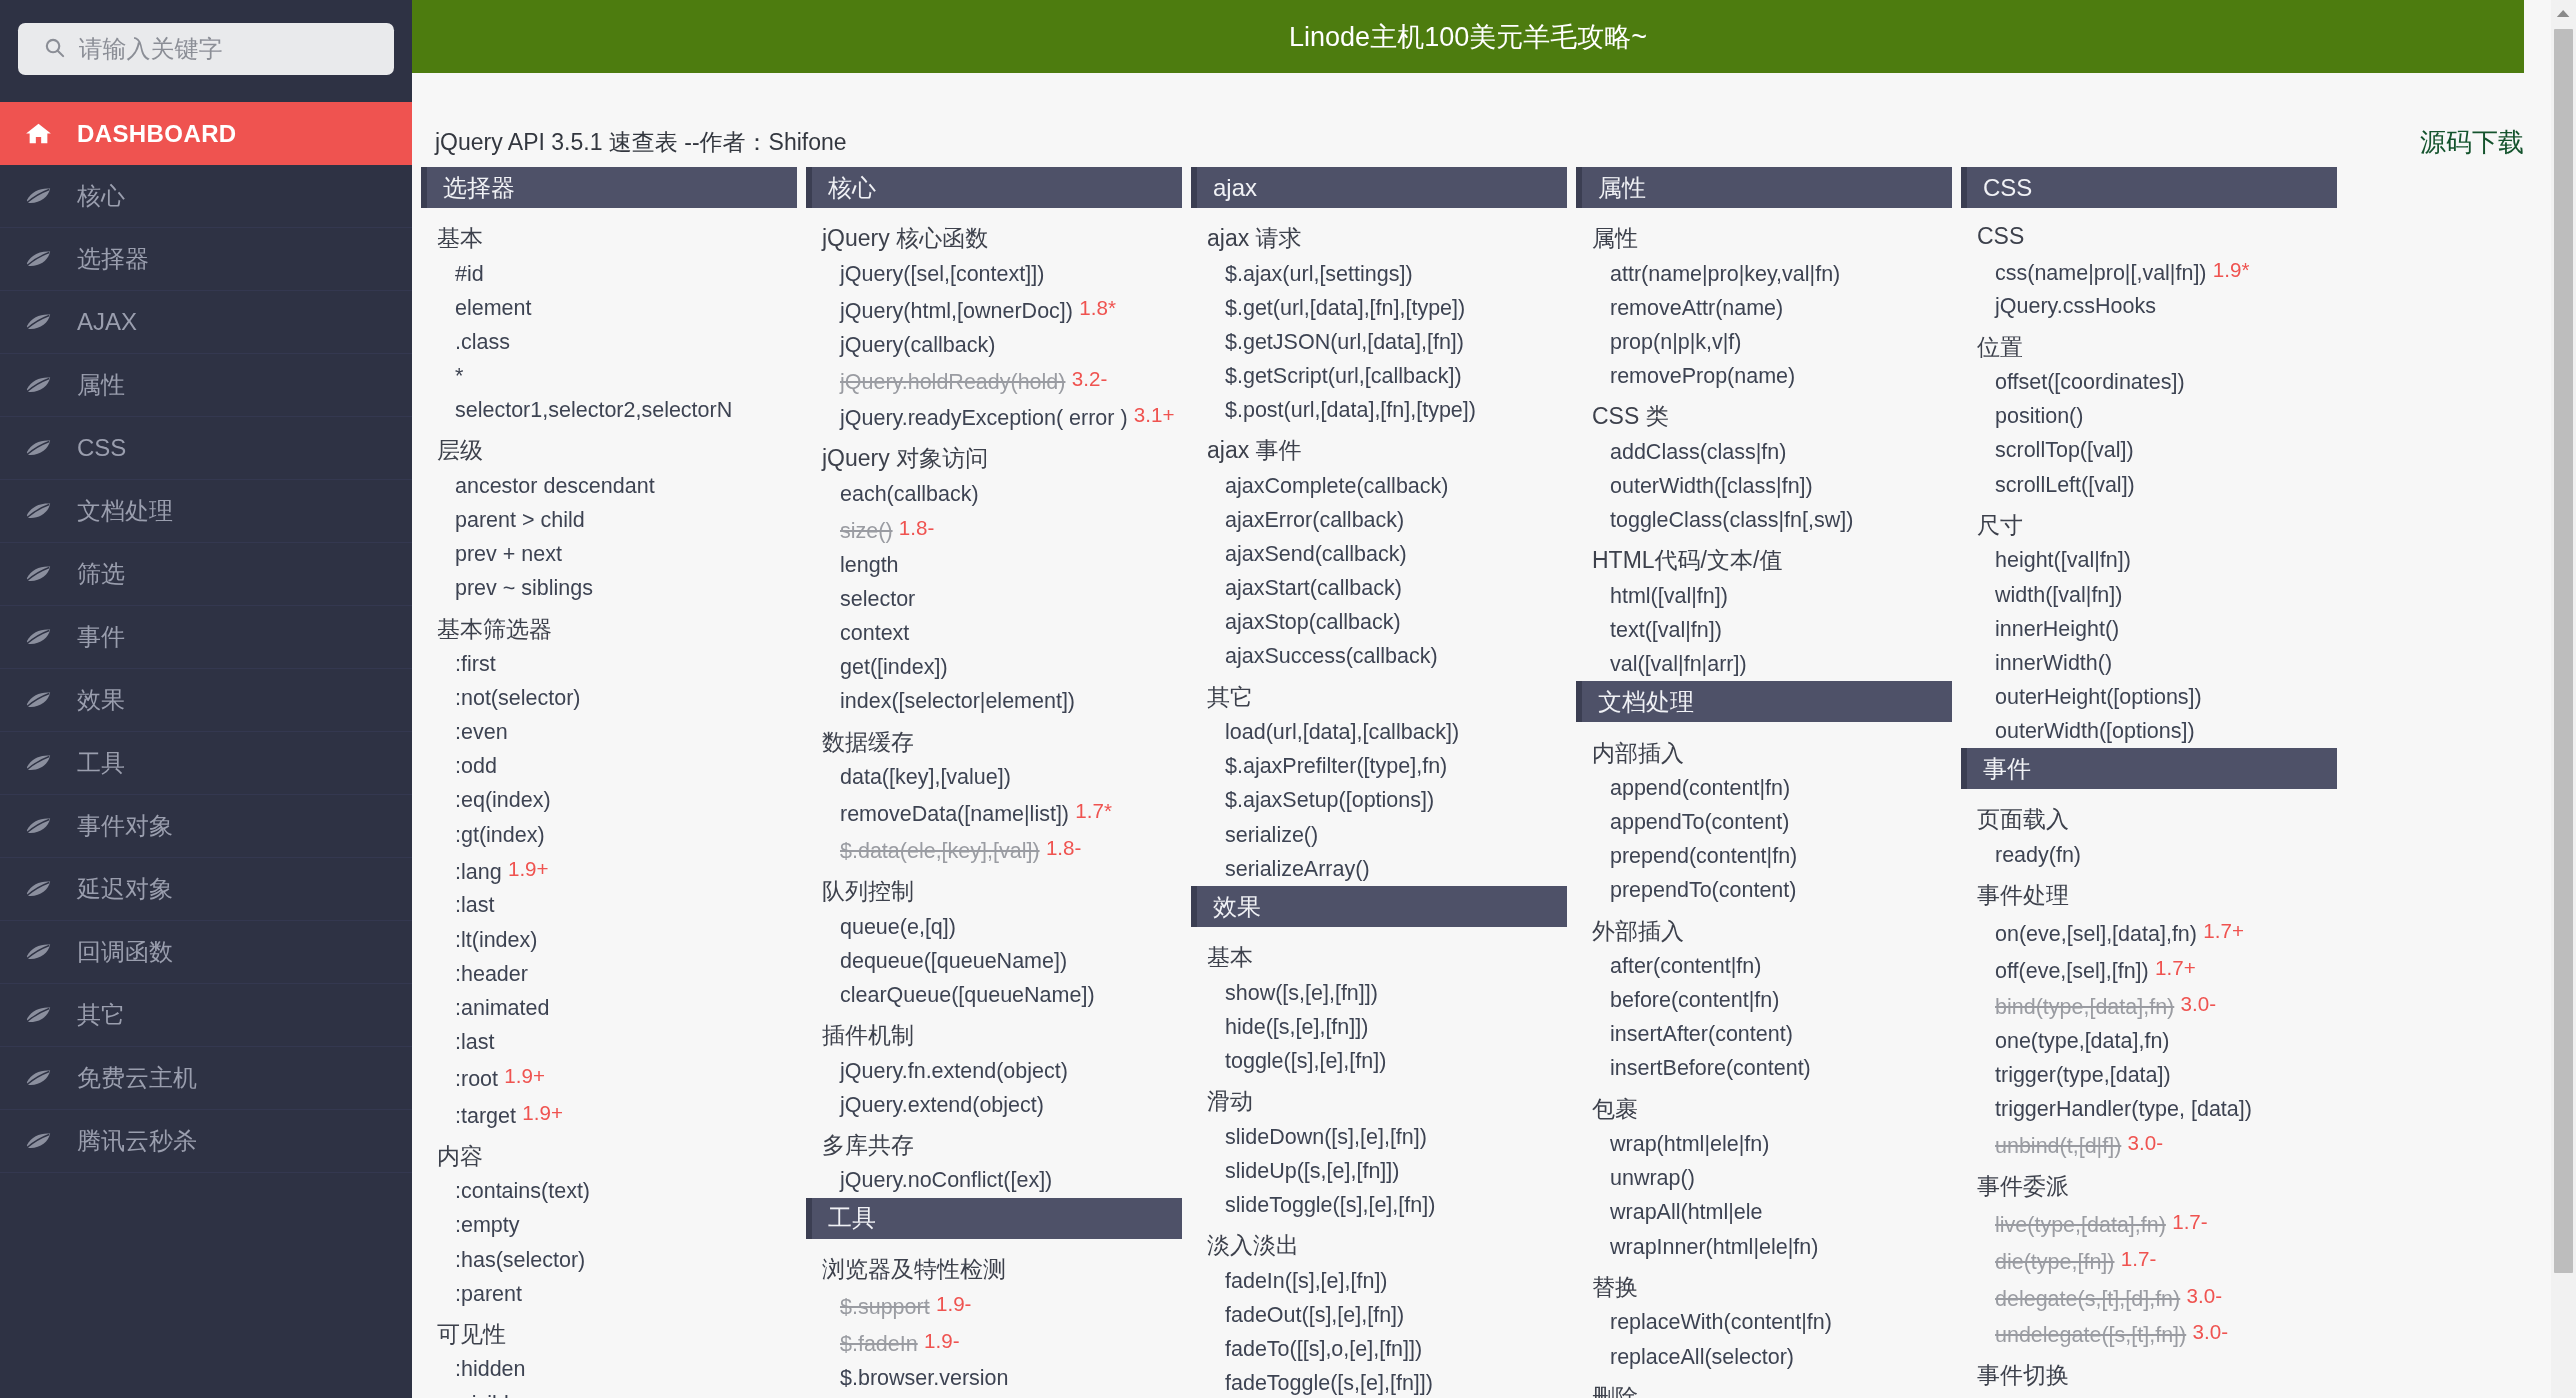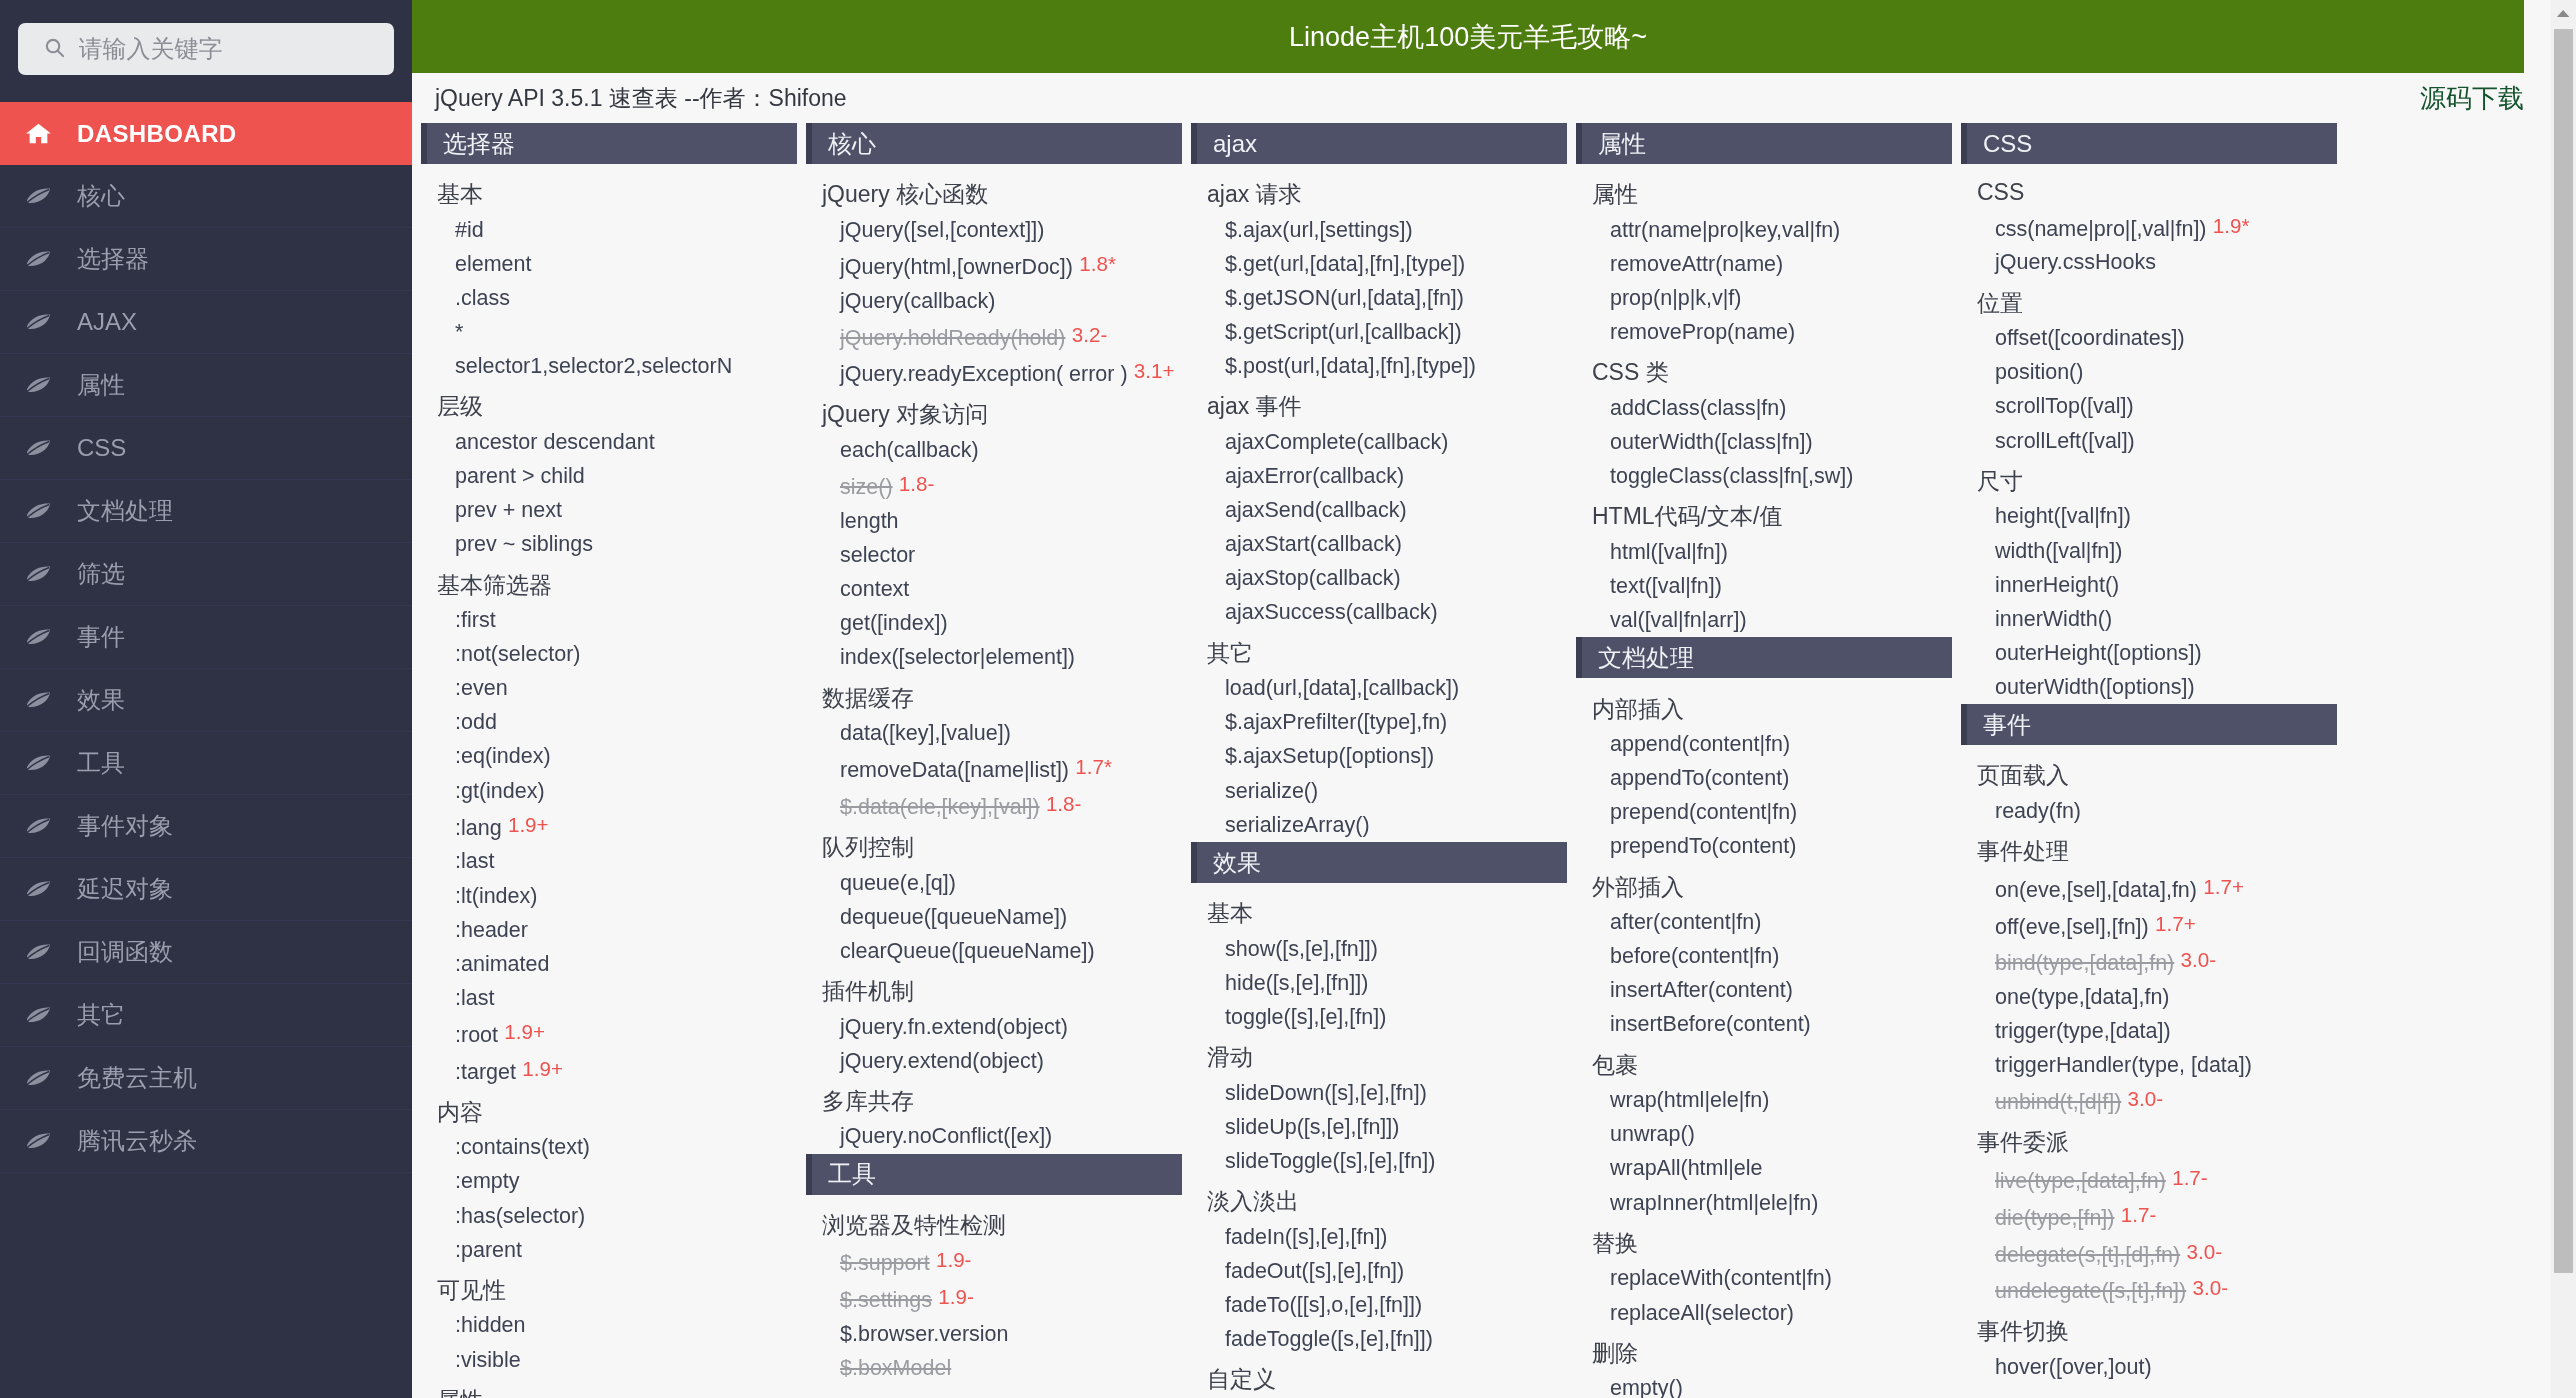--- a/index.html
+++ b/index.html
@@ -45,21 +45,21 @@
 
   
   .main { flex: 1 1 auto; height: 1398px; position: relative; background: #f7f7f7; overflow: hidden; }
   .banner {
     height: 73px; background: #4d7c0f; color: #fff;
     display: flex; align-items: center; justify-content: center;
     font-size: 27px; width: 2112px;
   }
   .subbar {
     height: 50px; display: flex; align-items: center;
-    padding: 0 52px 0 23px; width: 2164px;
+    padding: 0 52px 0 23px; width: 2164px; margin-top: 44px;
   }
   .subbar-title { font-size: 23px; color: #33373f; }
   .subbar-link { margin-left: auto; font-size: 26px; color: #14532d; text-decoration: none; cursor: pointer; }
 
   
   .cols { display: flex; padding: 0 0 0 9px; width: 2148px; }
   .col { width: 385px; flex: 0 0 385px; padding-right: 9px; }
 
   .sec-head {
     background: #4e5168; color: #f0f1f5;
@@ -342,21 +342,21 @@
           <div class="item"><span>dequeue([queueName])</span></div>
           <div class="item"><span>clearQueue([queueName])</span></div>
           <div class="grp-title">插件机制</div>
           <div class="item"><span>jQuery.fn.extend(object)</span></div>
           <div class="item"><span>jQuery.extend(object)</span></div>
           <div class="grp-title">多库共存</div>
           <div class="item"><span>jQuery.noConflict([ex])</span></div>
           <div class="sec-head">工具</div>
           <div class="grp-title">浏览器及特性检测</div>
           <div class="item dep"><span>$.support</span><span class="badge">1.9-</span></div>
-          <div class="item dep"><span>$.settings</span><span class="badge">1.9-</span></div>
+          <div class="item dep"><span>$.fadeIn</span><span class="badge">1.9-</span></div>
           <div class="item"><span>$.browser.version</span></div>
           <div class="item dep"><span>$.boxModel</span></div>
         </div>
         <div class="col">
           <div class="sec-head">ajax</div>
           <div class="grp-title">ajax 请求</div>
           <div class="item"><span>$.ajax(url,[settings])</span></div>
           <div class="item"><span>$.get(url,[data],[fn],[type])</span></div>
           <div class="item"><span>$.getJSON(url,[data],[fn])</span></div>
           <div class="item"><span>$.getScript(url,[callback])</span></div>

